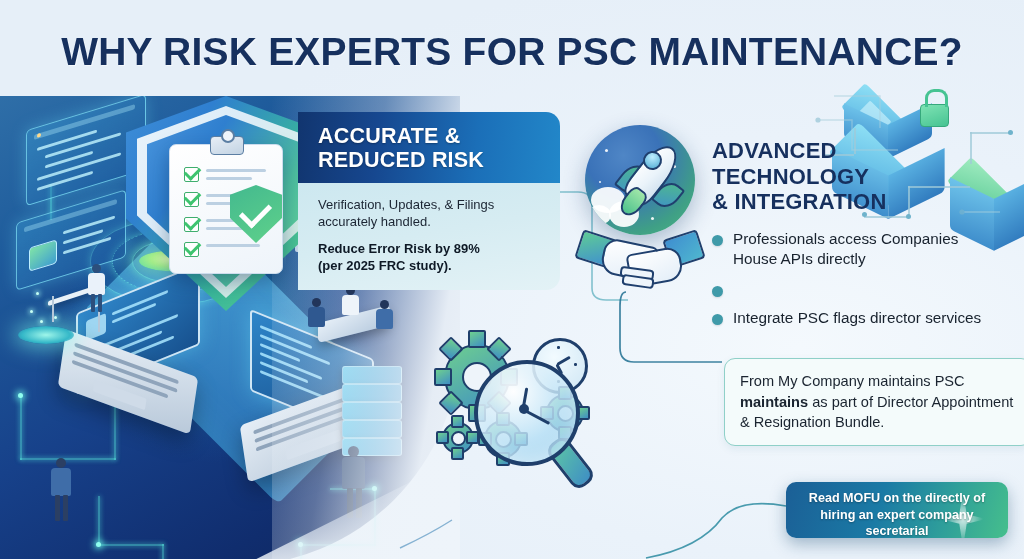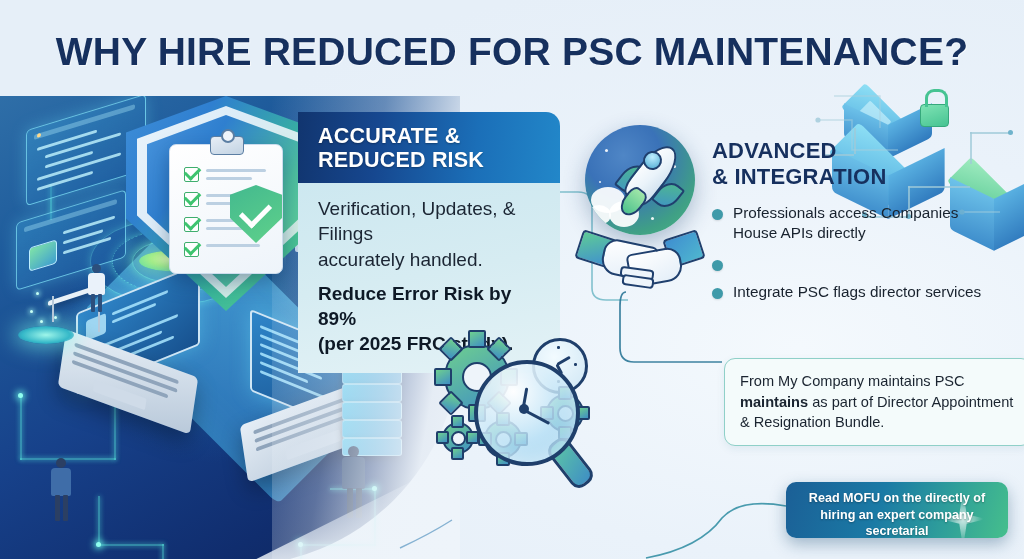--- a/index.html
+++ b/index.html
@@ -132,21 +132,21 @@
   .card1{position:absolute;left:298px;top:112px;width:262px;}
   .card1-head{
     background:linear-gradient(95deg,#11356f 0%,#16478f 30%,#1b6fb8 68%,#2287c9 100%);
     border-radius:0 14px 0 0;padding:12px 16px 11px 20px;
     color:#fff;font-size:21.5px;font-weight:bold;line-height:1.12;letter-spacing:.2px;
     text-shadow:0 1px 2px rgba(0,0,0,.3);
   }
   .card1-body{
     background:linear-gradient(170deg,#cde8f0 0%,#d6ecf2 48%,#e3f2f6 100%);
     border-radius:0 0 14px 0;padding:13px 16px 16px 20px;
-    color:#1b2533;font-size:19px;line-height:1.33;
+    color:#1b2533;font-size:13px;line-height:1.33;
   }
   .card1-body .bold{font-weight:bold;display:block;margin-top:9px;color:#0e1926;}
 
   
   .rocket-badge{position:absolute;left:585px;top:125px;width:110px;height:110px;border-radius:50%;
     background:radial-gradient(circle at 35% 28%, #4f86c6 0%, #3a72b8 35%, #3f9f86 72%, #4cba7e 100%);
     box-shadow:0 8px 22px rgba(20,60,110,.3);overflow:hidden;}
   .star{position:absolute;background:#fff;border-radius:50%;opacity:.9;}
   .rocket-body{position:absolute;left:52px;top:16px;width:27px;height:62px;
     background:linear-gradient(100deg,#ffffff 0%,#eaf3fa 55%,#cfe0ee 100%);
@@ -522,20 +522,21 @@
     <path d="M 834 96 H 880 V 128" fill="none" stroke="#a9cfdd" stroke-width="1.4"></path>
     <path d="M 820 120 H 852 V 150 H 898" fill="none" stroke="#a9cfdd" stroke-width="1.4"></path>
     <path d="M 960 212 H 1000" fill="none" stroke="#a9cfdd" stroke-width="1.4"></path>
     <circle cx="818" cy="120" r="2.6" fill="#7fb8cc"></circle>
     <circle cx="962" cy="212" r="2.6" fill="#7fb8cc"></circle>
   </svg>
 
   <div class="card2">
     <div class="card2-title">
       <div>ADVANCED</div>
+      <div>TECHNOLOGY</div>
       <div>&amp; INTEGRATION</div>
     </div>
     <div class="card2-list">
       <div class="c2-item">
         <span class="c2-dot"></span>
         <span class="c2-text" style="max-width:258px;">Professionals access Companies House APIs directly</span>
       </div>
       <div class="c2-item">
         <span class="c2-dot"></span>
       </div>
@@ -604,15 +605,15 @@
 
   <div class="cta">
     <div class="sparkle"></div>
     <div class="cta-txt">
       <div>Read MOFU on the directly of</div>
       <div>hiring an expert company secretarial</div>
 
     </div>
   </div>
 
-  <div class="title">WHY HIRE REDUCED FOR PSC MAINTENANCE?</div>
+  <div class="title">WHY RISK EXPERTS FOR PSC MAINTENANCE?</div>
 
 </div>
 
 </body></html>

